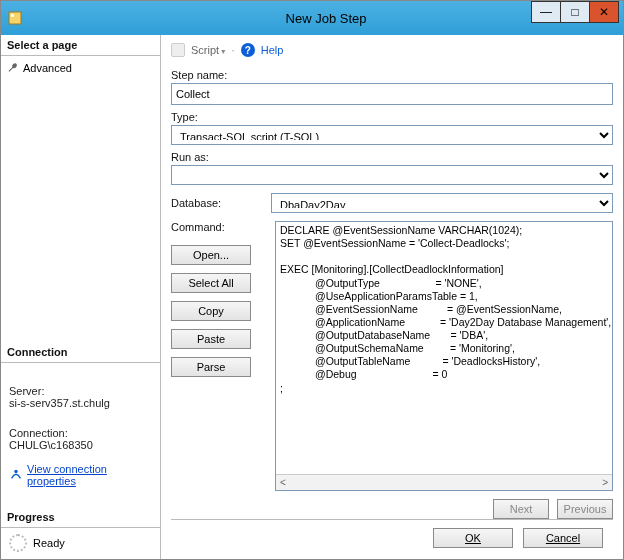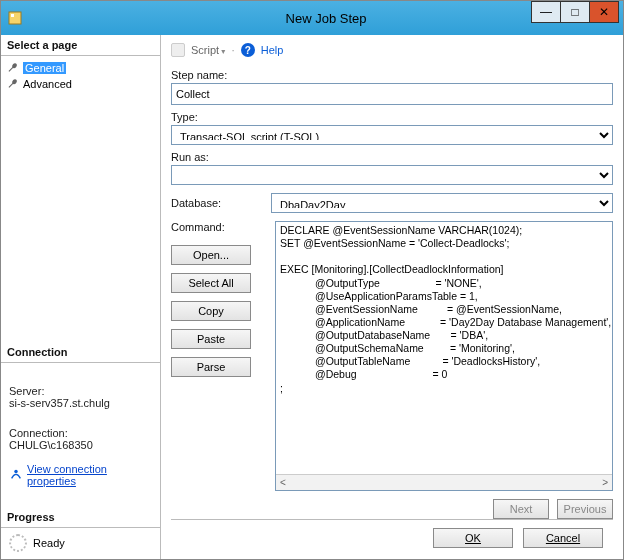--- a/index.html
+++ b/index.html
@@ -78,26 +78,20 @@
     <div class="winbtn close">
         <span>✕</span>
       </div>
   </div>
 </div>
 
 <div class="content">
   <div class="leftpane">
     <div class="section-head">Select a page</div>
     <div class="sep"></div>
-    <div class="pagerow selected">
-      <span class="wrench"><svg viewBox="0 0 16 16">
-            <path d="M13 3a4 4 0 0 1-5 5L3 13l-1-1 5-5a4 4 0 0 1 5-5z" fill="#666"></path>
-          </svg></span>
-      <span class="label">General</span>
-    </div>
     <div class="pagerow">
       <span class="wrench"><svg viewBox="0 0 16 16">
             <path d="M13 3a4 4 0 0 1-5 5L3 13l-1-1 5-5a4 4 0 0 1 5-5z" fill="#666"></path>
           </svg></span>
       <span class="label">Advanced</span>
     </div>
 
     <div class="spacer"></div>
 
     <div class="section-head">Connection</div>

